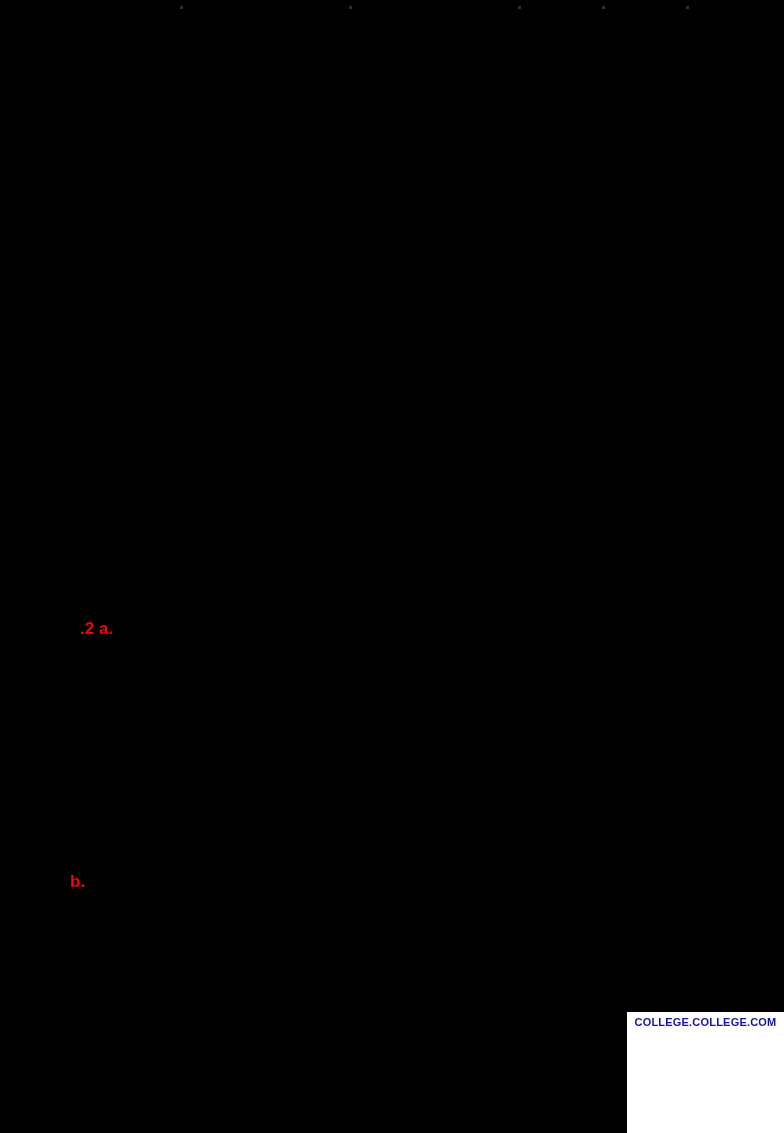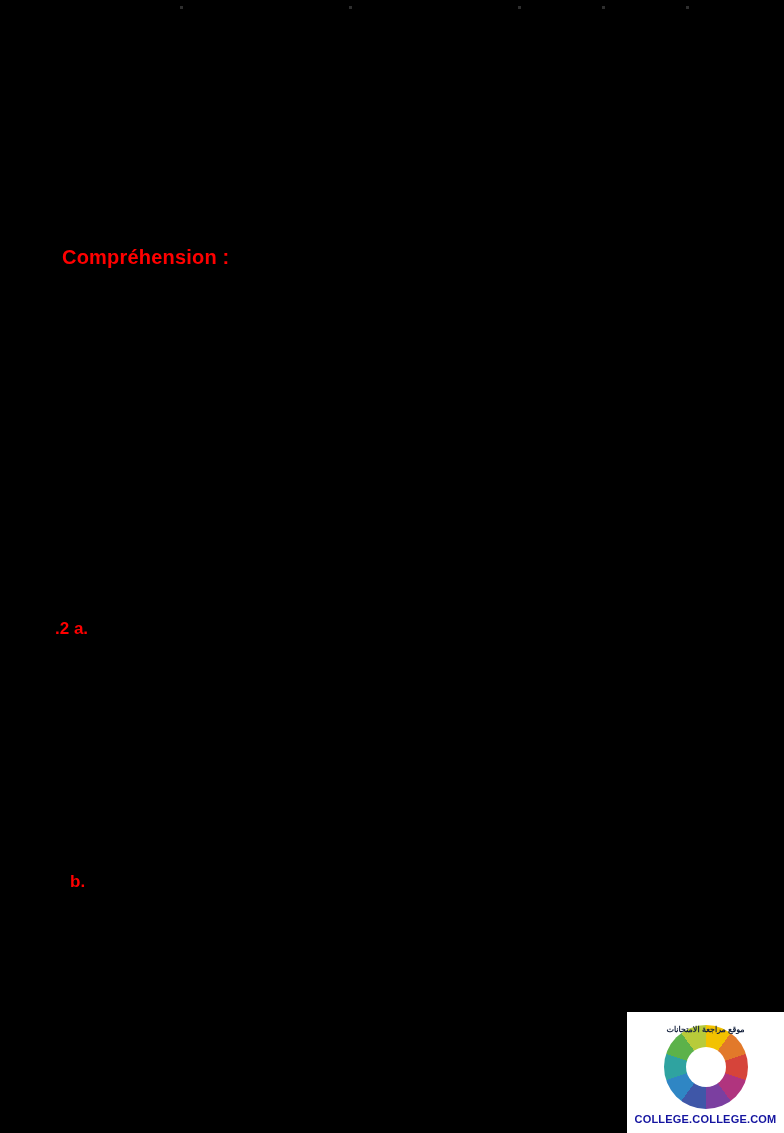--- a/index.html
+++ b/index.html
@@ -39,21 +39,21 @@
     top: 246px;
     color: #ff0000;
     font-size: 20px;
     font-weight: bold;
     letter-spacing: 0.2px;
     white-space: nowrap;
   }
 
   .item-a {
     position: absolute;
-    left: 55px;
+    left: 80px;
     top: 619px;
     color: #ff0000;
     font-size: 17px;
     font-weight: bold;
     white-space: nowrap;
   }
 
   .item-b {
     position: absolute;
     left: 70px;
@@ -137,28 +137,22 @@
 <body>
 
 <div class="page">
 
   <div class="tick" style="left:180px"></div>
   <div class="tick" style="left:349px"></div>
   <div class="tick" style="left:518px"></div>
   <div class="tick" style="left:602px"></div>
   <div class="tick" style="left:686px"></div>
 
-  <div class="heading">Compréhension :</div>
 
   <div class="item-a">.2 a.</div>
 
   <div class="item-b">b.</div>
 
   <div class="logo-block">
-    <div class="logo-disc-wrap">
-      <div class="logo-disc"></div>
-      <div class="logo-disc-inner"></div>
-      <div class="logo-arabic">موقع مراجعة الامتحانات</div>
-    </div>
     <div class="logo-url">COLLEGE.COLLEGE.COM</div>
   </div>
 
 </div>
 
 </body></html>

